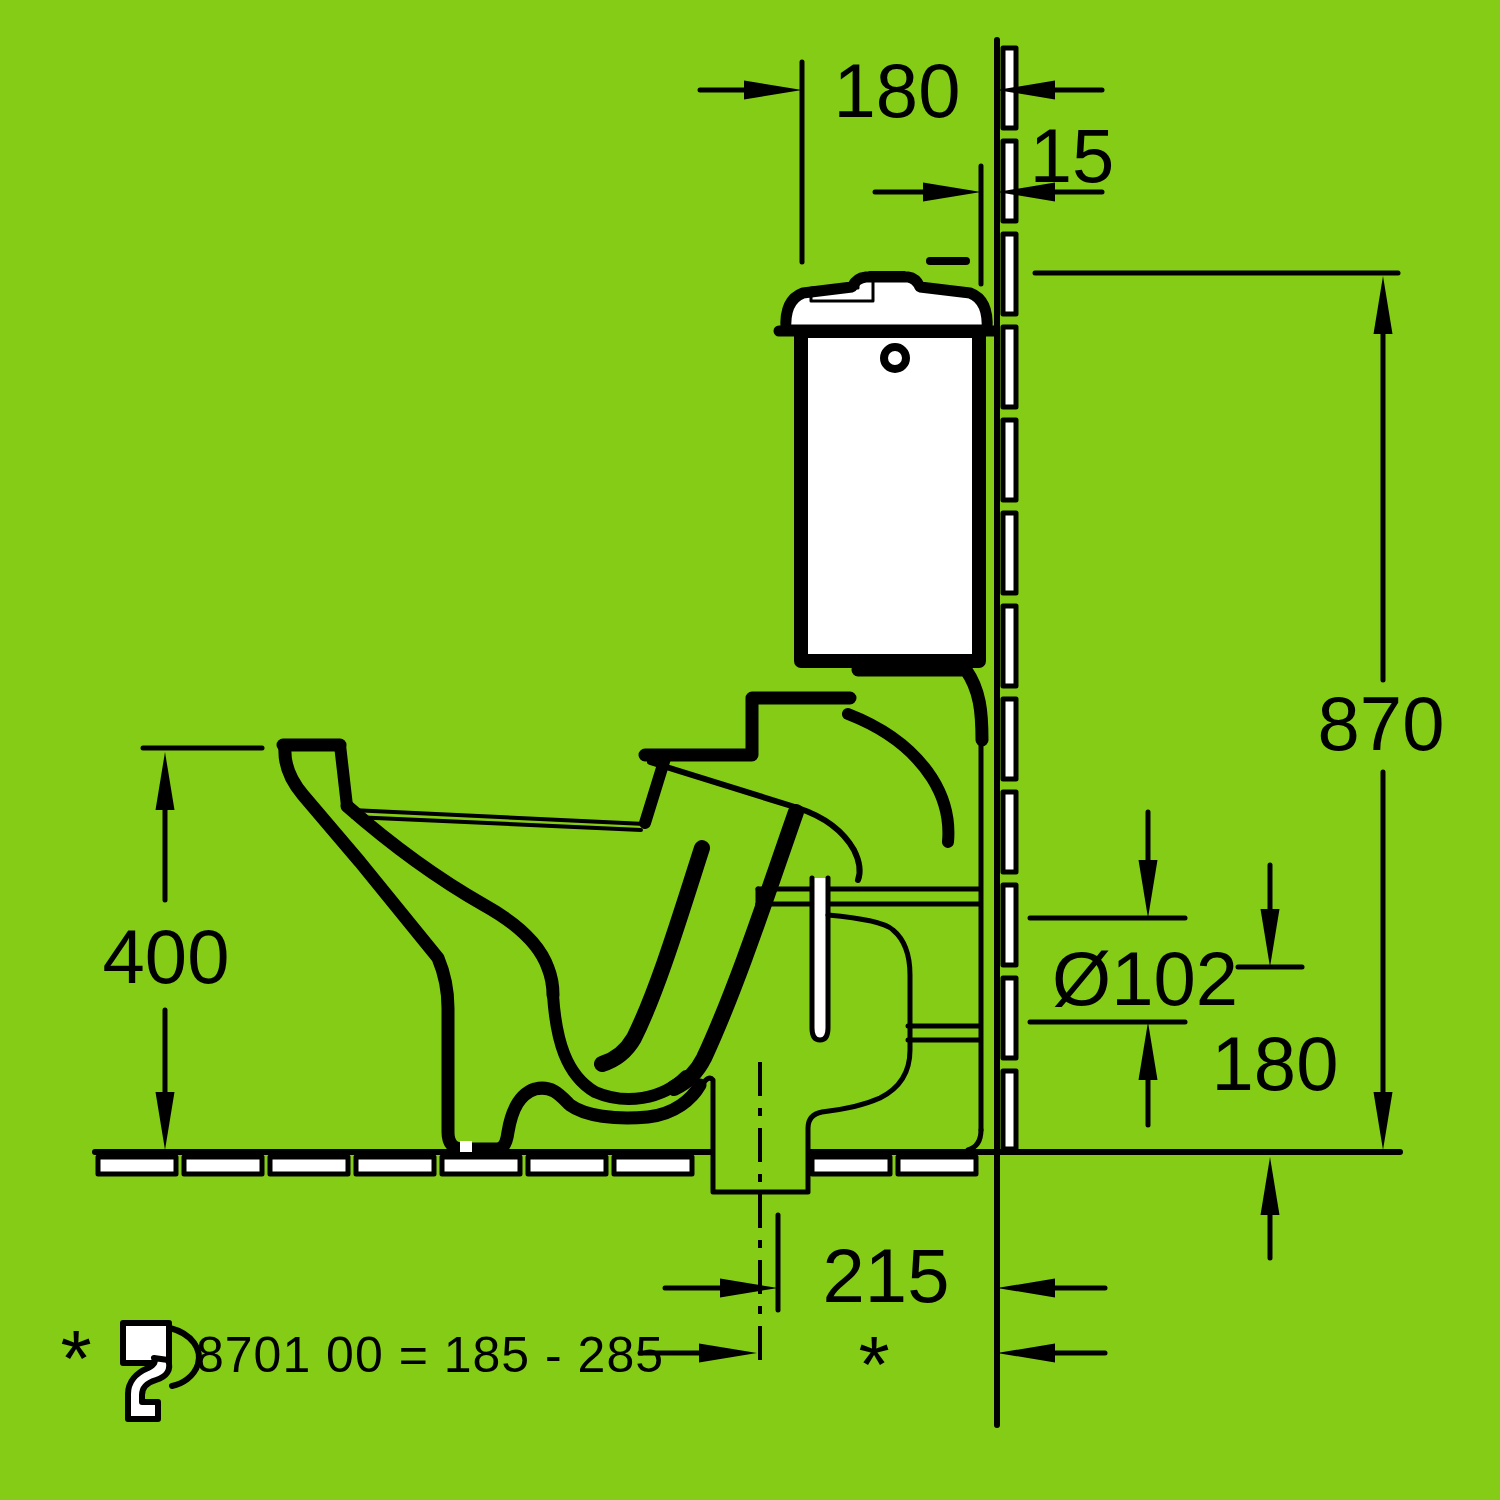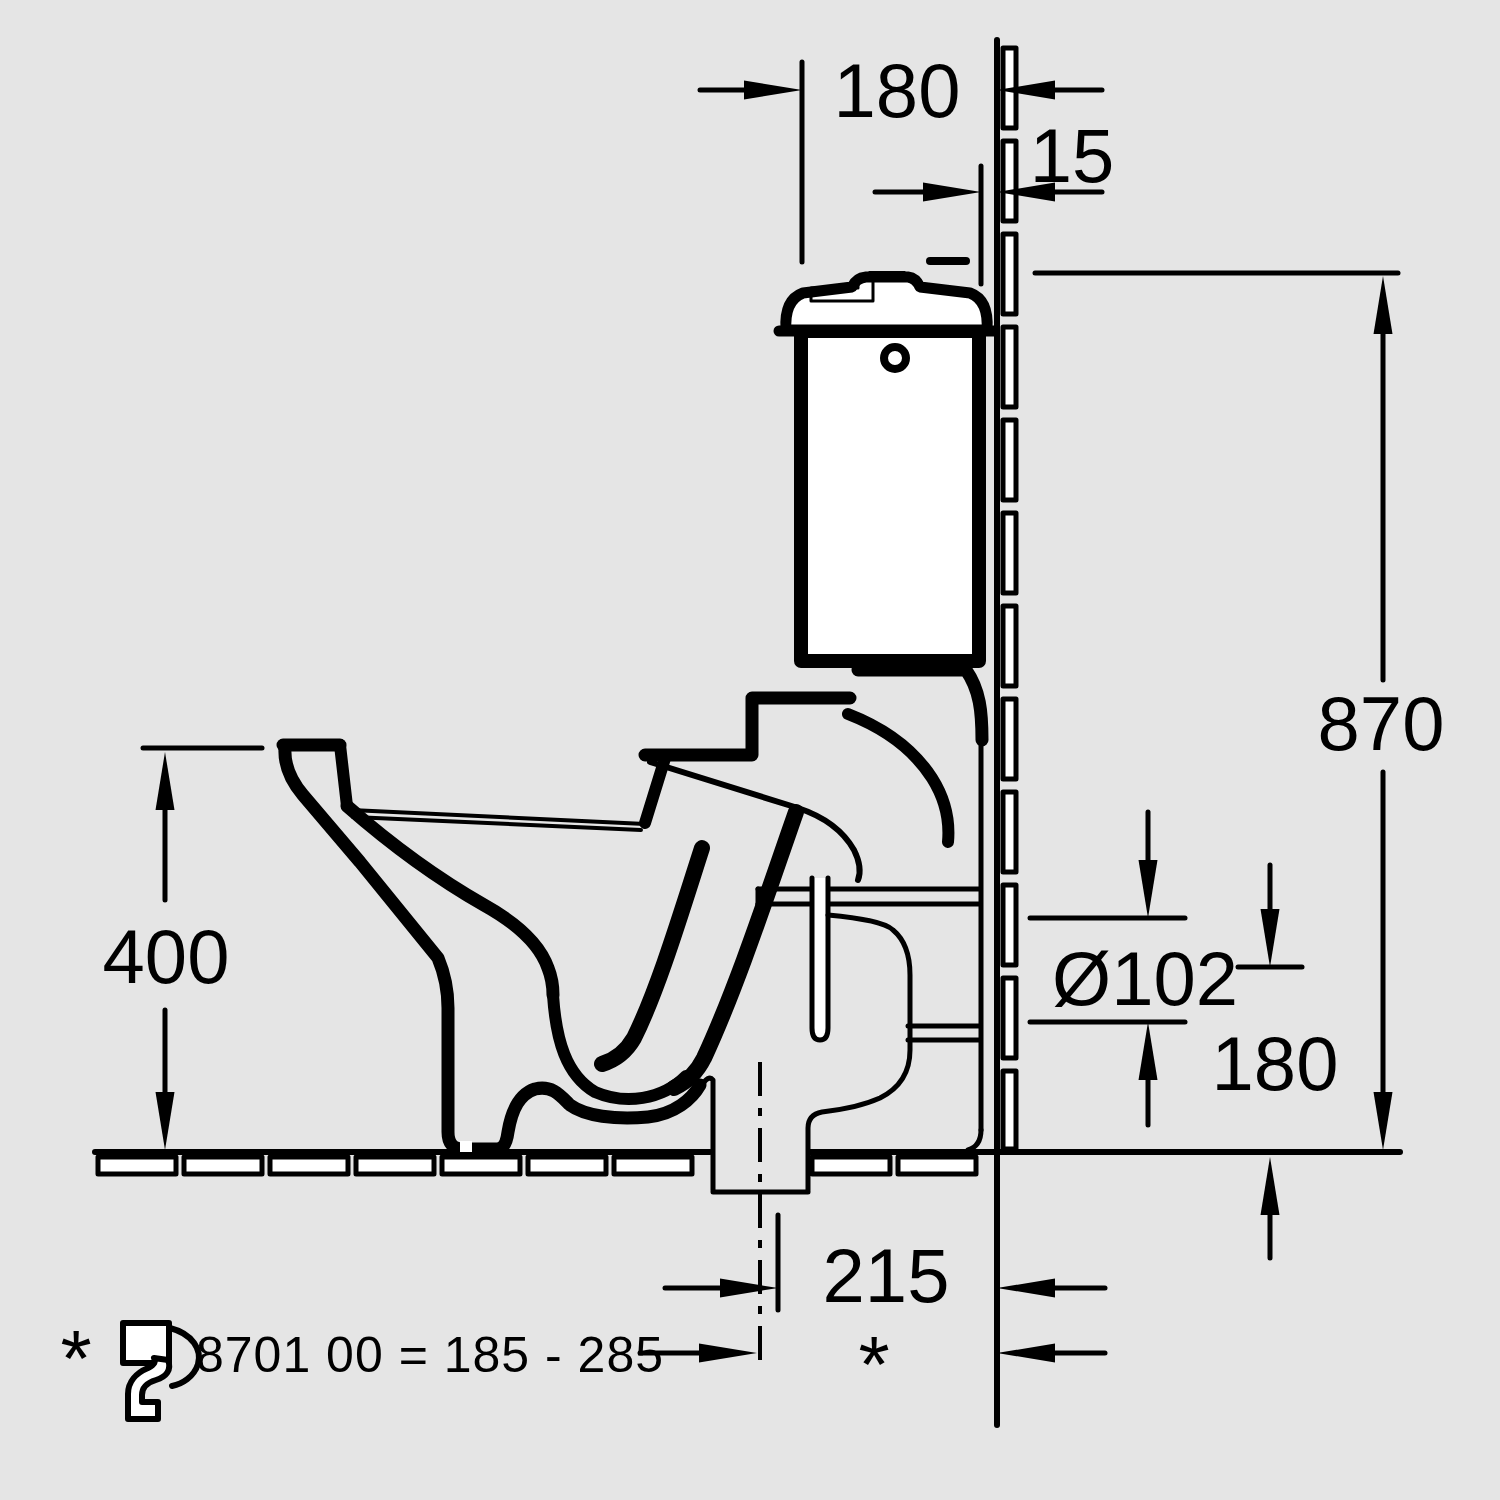--- a/index.html
+++ b/index.html
@@ -1,16 +1,16 @@
 <!DOCTYPE html>
 <html><head>
 <meta charset="utf-8">
 <style>
   html,body{margin:0;padding:0;background:#ffffff;}
-  .stage{width:1500px;height:1500px;background:#e5e5e5;position:relative;overflow:hidden;}
+  .stage{width:1500px;height:1500px;background:#84cc16;position:relative;overflow:hidden;}
   svg{display:block;}
   
   .ln      {stroke:#000;fill:none;stroke-linecap:round;stroke-linejoin:round;}
   .w3      {stroke-width:3;}
   .w4      {stroke-width:4;}
   .w5      {stroke-width:5;}
   .w6      {stroke-width:6;}
   .w8      {stroke-width:8;}
   .w11     {stroke-width:11;}
   .w12     {stroke-width:12;}

